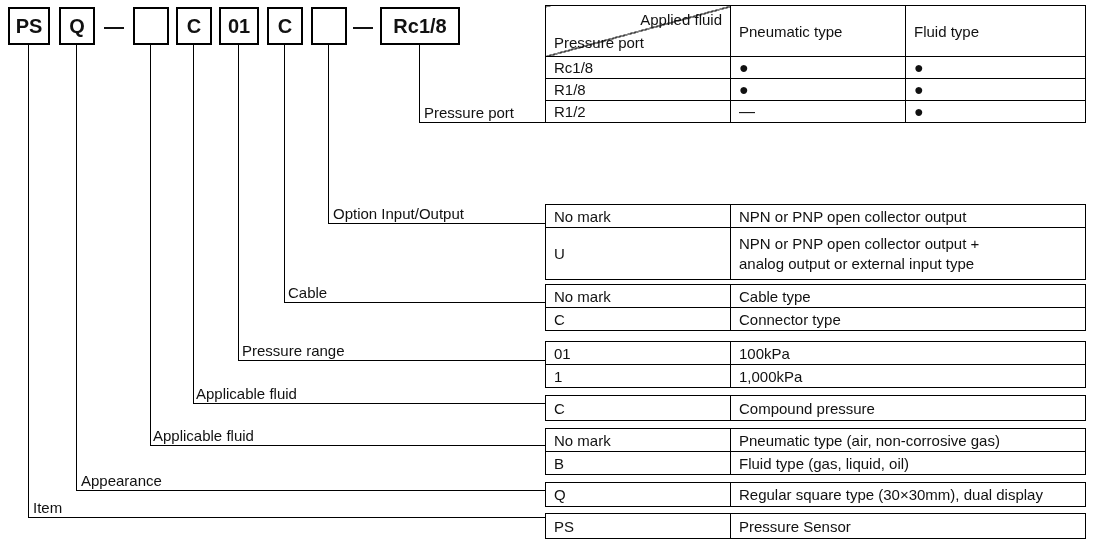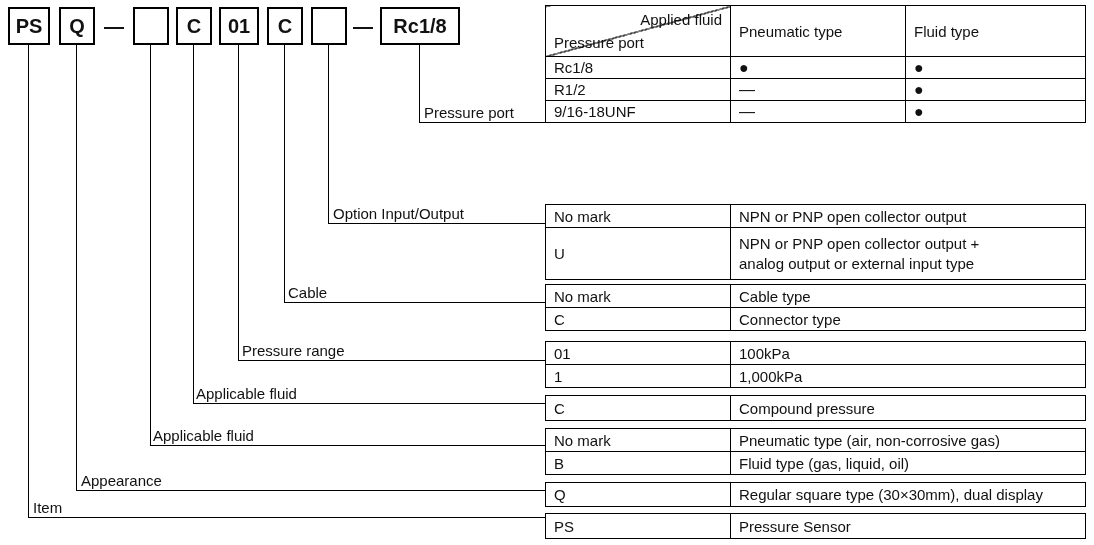--- a/index.html
+++ b/index.html
@@ -106,26 +106,26 @@
         </td>
         <td>Pneumatic type</td>
         <td>Fluid type</td>
       </tr>
       <tr class="r22">
         <td class="code-cell">Rc1/8</td>
         <td class="mark-cell">●</td>
         <td class="mark-cell">●</td>
       </tr>
       <tr class="r22">
+        <td class="code-cell">R1/8</td>
+        <td class="mark-cell">●</td>
+        <td class="mark-cell">●</td>
+      </tr>
+      <tr class="r22">
         <td class="code-cell">R1/2</td>
-        <td class="mark-cell">—</td>
-        <td class="mark-cell">●</td>
-      </tr>
-      <tr class="r22">
-        <td class="code-cell">9/16-18UNF</td>
         <td class="mark-cell">—</td>
         <td class="mark-cell">●</td>
       </tr>
     </tbody>
   </table>
 
   <table class="tbl" style="left:545px;top:204px;width:540px">
     <colgroup>
         <col style="width:185px">
         <col style="width:355px">

